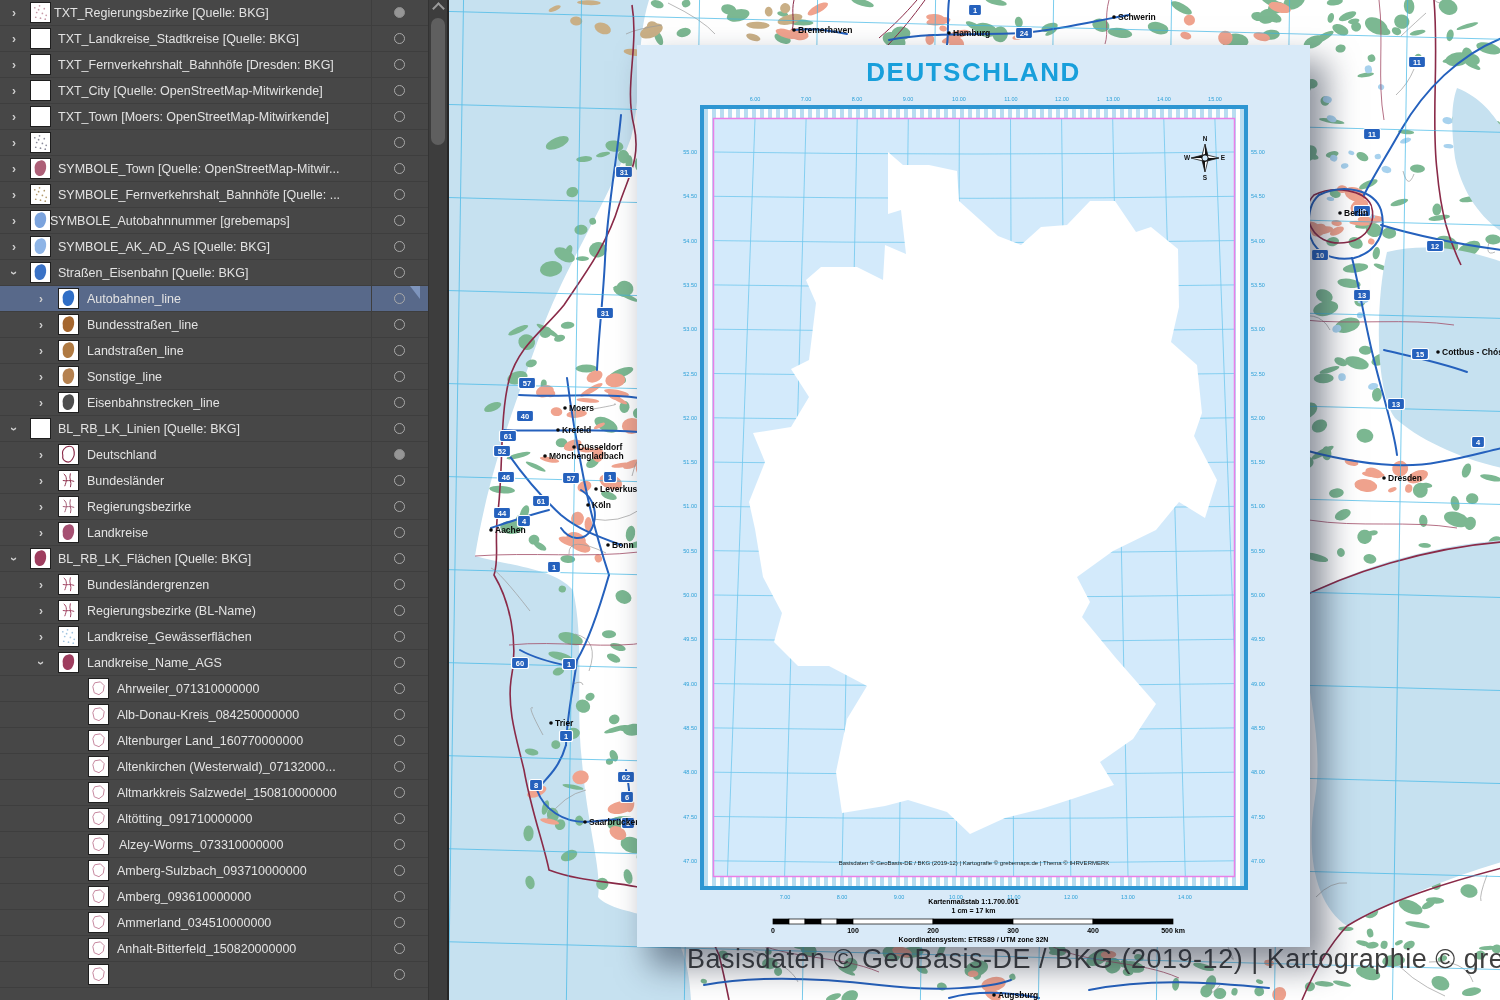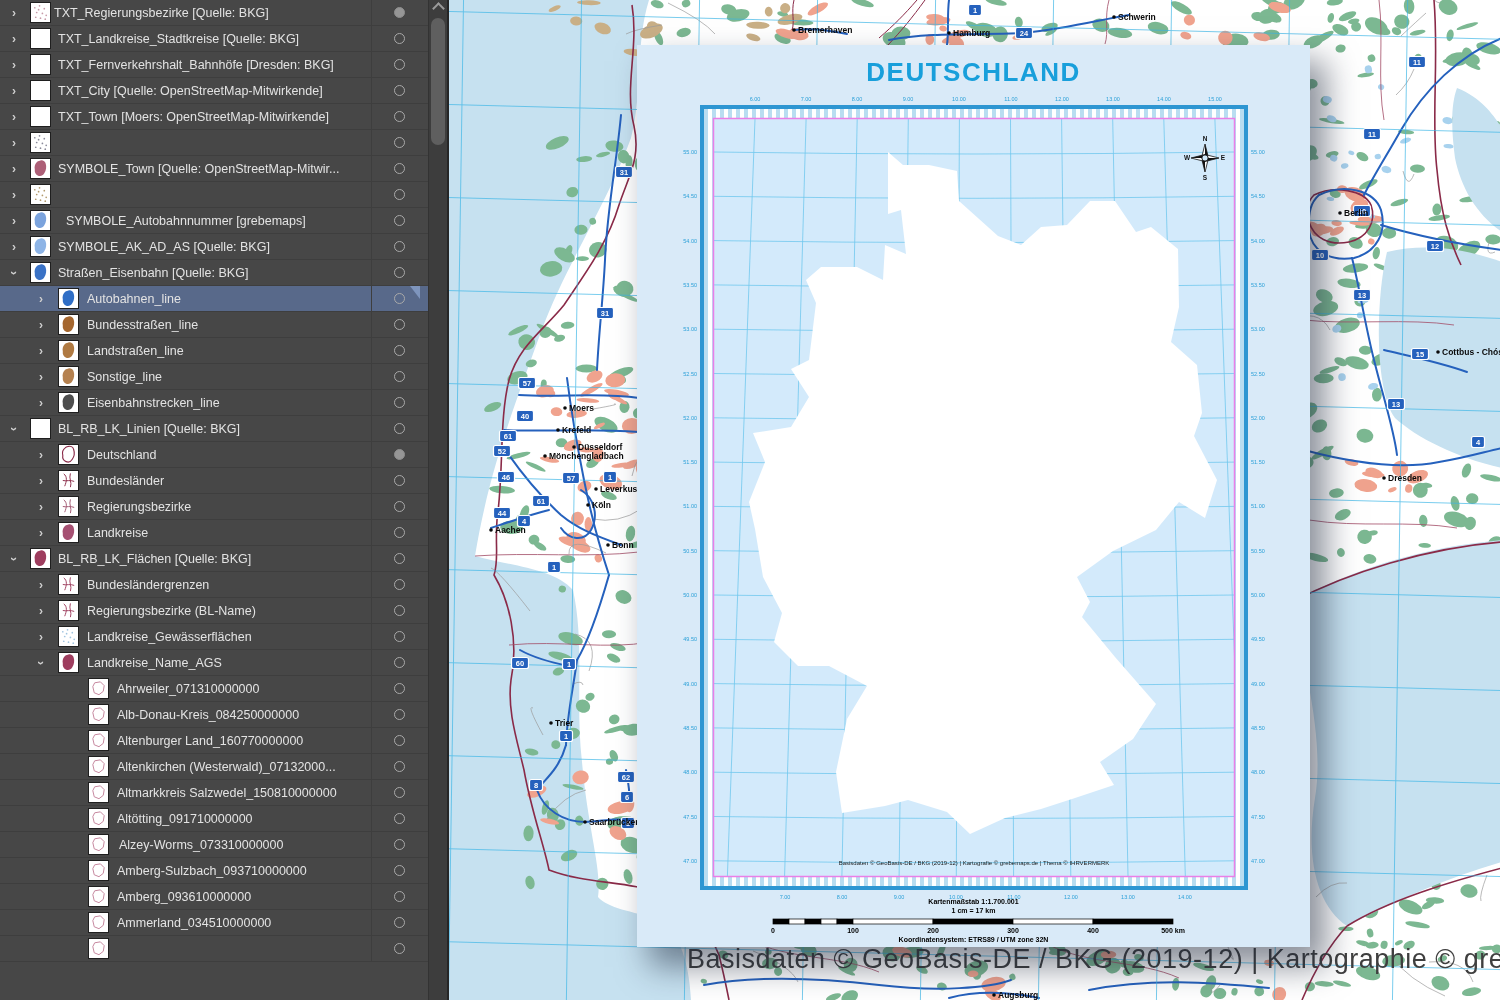--- a/index.html
+++ b/index.html
@@ -167,32 +167,33 @@
               <circle cx="14" cy="6" r="0.9" fill="#b39a6d"></circle>
               <circle cx="6" cy="10" r="0.9" fill="#b39a6d"></circle>
               <circle cx="12" cy="11" r="0.9" fill="#b39a6d"></circle>
               <circle cx="16" cy="13" r="0.9" fill="#b39a6d"></circle>
               <circle cx="5" cy="15" r="0.9" fill="#b39a6d"></circle>
               <circle cx="10" cy="16" r="0.9" fill="#b39a6d"></circle>
               <circle cx="15" cy="17" r="0.9" fill="#b39a6d"></circle>
               <circle cx="8" cy="7" r="0.9" fill="#b39a6d"></circle>
             </svg>
           </span>
+          <span class="lbl" style="left:58px">SYMBOLE_Fernverkehrshalt_Bahnhöfe [Quelle: ...</span>
           <span class="radio-cell">
           <span class="radio "></span>
         </span>
         </div>
         <div class="lrow">
           <span class="chev " style="left:8px">›</span>
           <span class="thumb-box" style="left:30px">
             <svg class="thumb" viewBox="0 0 20 20">
               <path d="M10 1.5 C12.5 1 15 2.5 15.5 5 C16.5 8 16 12 14 15 C12.5 17.5 10 18.5 7.5 17.5 C5 16.5 3.5 14 4 11 C3.2 8 4.5 4.5 6.5 3 C7.7 2 9 1.8 10 1.5 Z" fill="#7ba3dd"></path>
             </svg>
           </span>
-          <span class="lbl" style="left:66px">SYMBOLE_Autobahnnummer [grebemaps]</span>
+          <span class="lbl" style="left:50px">SYMBOLE_Autobahnnummer [grebemaps]</span>
           <span class="radio-cell">
           <span class="radio "></span>
         </span>
         </div>
         <div class="lrow">
           <span class="chev " style="left:8px">›</span>
           <span class="thumb-box" style="left:30px">
             <svg class="thumb" viewBox="0 0 20 20">
               <path d="M10 1.5 C12.5 1 15 2.5 15.5 5 C16.5 8 16 12 14 15 C12.5 17.5 10 18.5 7.5 17.5 C5 16.5 3.5 14 4 11 C3.2 8 4.5 4.5 6.5 3 C7.7 2 9 1.8 10 1.5 Z" fill="#8db4e6"></path>
             </svg>
@@ -501,20 +502,31 @@
           <span class="radio "></span>
         </span>
         </div>
         <div class="lrow">
           <span class="thumb-box" style="left:88px">
             <svg class="thumb" viewBox="0 0 20 20">
               <path d="M6,4 L12,3 L16,7 L15,13 L10.5,16.5 L5.5,14.5 L4,8 Z" fill="none" stroke="#c4839b" stroke-width="1"></path>
             </svg>
           </span>
           <span class="lbl" style="left:117px">Ammerland_034510000000</span>
+          <span class="radio-cell">
+          <span class="radio "></span>
+        </span>
+        </div>
+        <div class="lrow">
+          <span class="thumb-box" style="left:88px">
+            <svg class="thumb" viewBox="0 0 20 20">
+              <path d="M6,4 L12,3 L16,7 L15,13 L10.5,16.5 L5.5,14.5 L4,8 Z" fill="none" stroke="#c4839b" stroke-width="1"></path>
+            </svg>
+          </span>
+          <span class="lbl" style="left:117px">Anhalt-Bitterfeld_150820000000</span>
           <span class="radio-cell">
           <span class="radio "></span>
         </span>
         </div>
         <div class="lrow">
           <span class="thumb-box" style="left:88px">
             <svg class="thumb" viewBox="0 0 20 20">
               <path d="M6,4 L12,3 L16,7 L15,13 L10.5,16.5 L5.5,14.5 L4,8 Z" fill="none" stroke="#c4839b" stroke-width="1"></path>
             </svg>
           </span>

